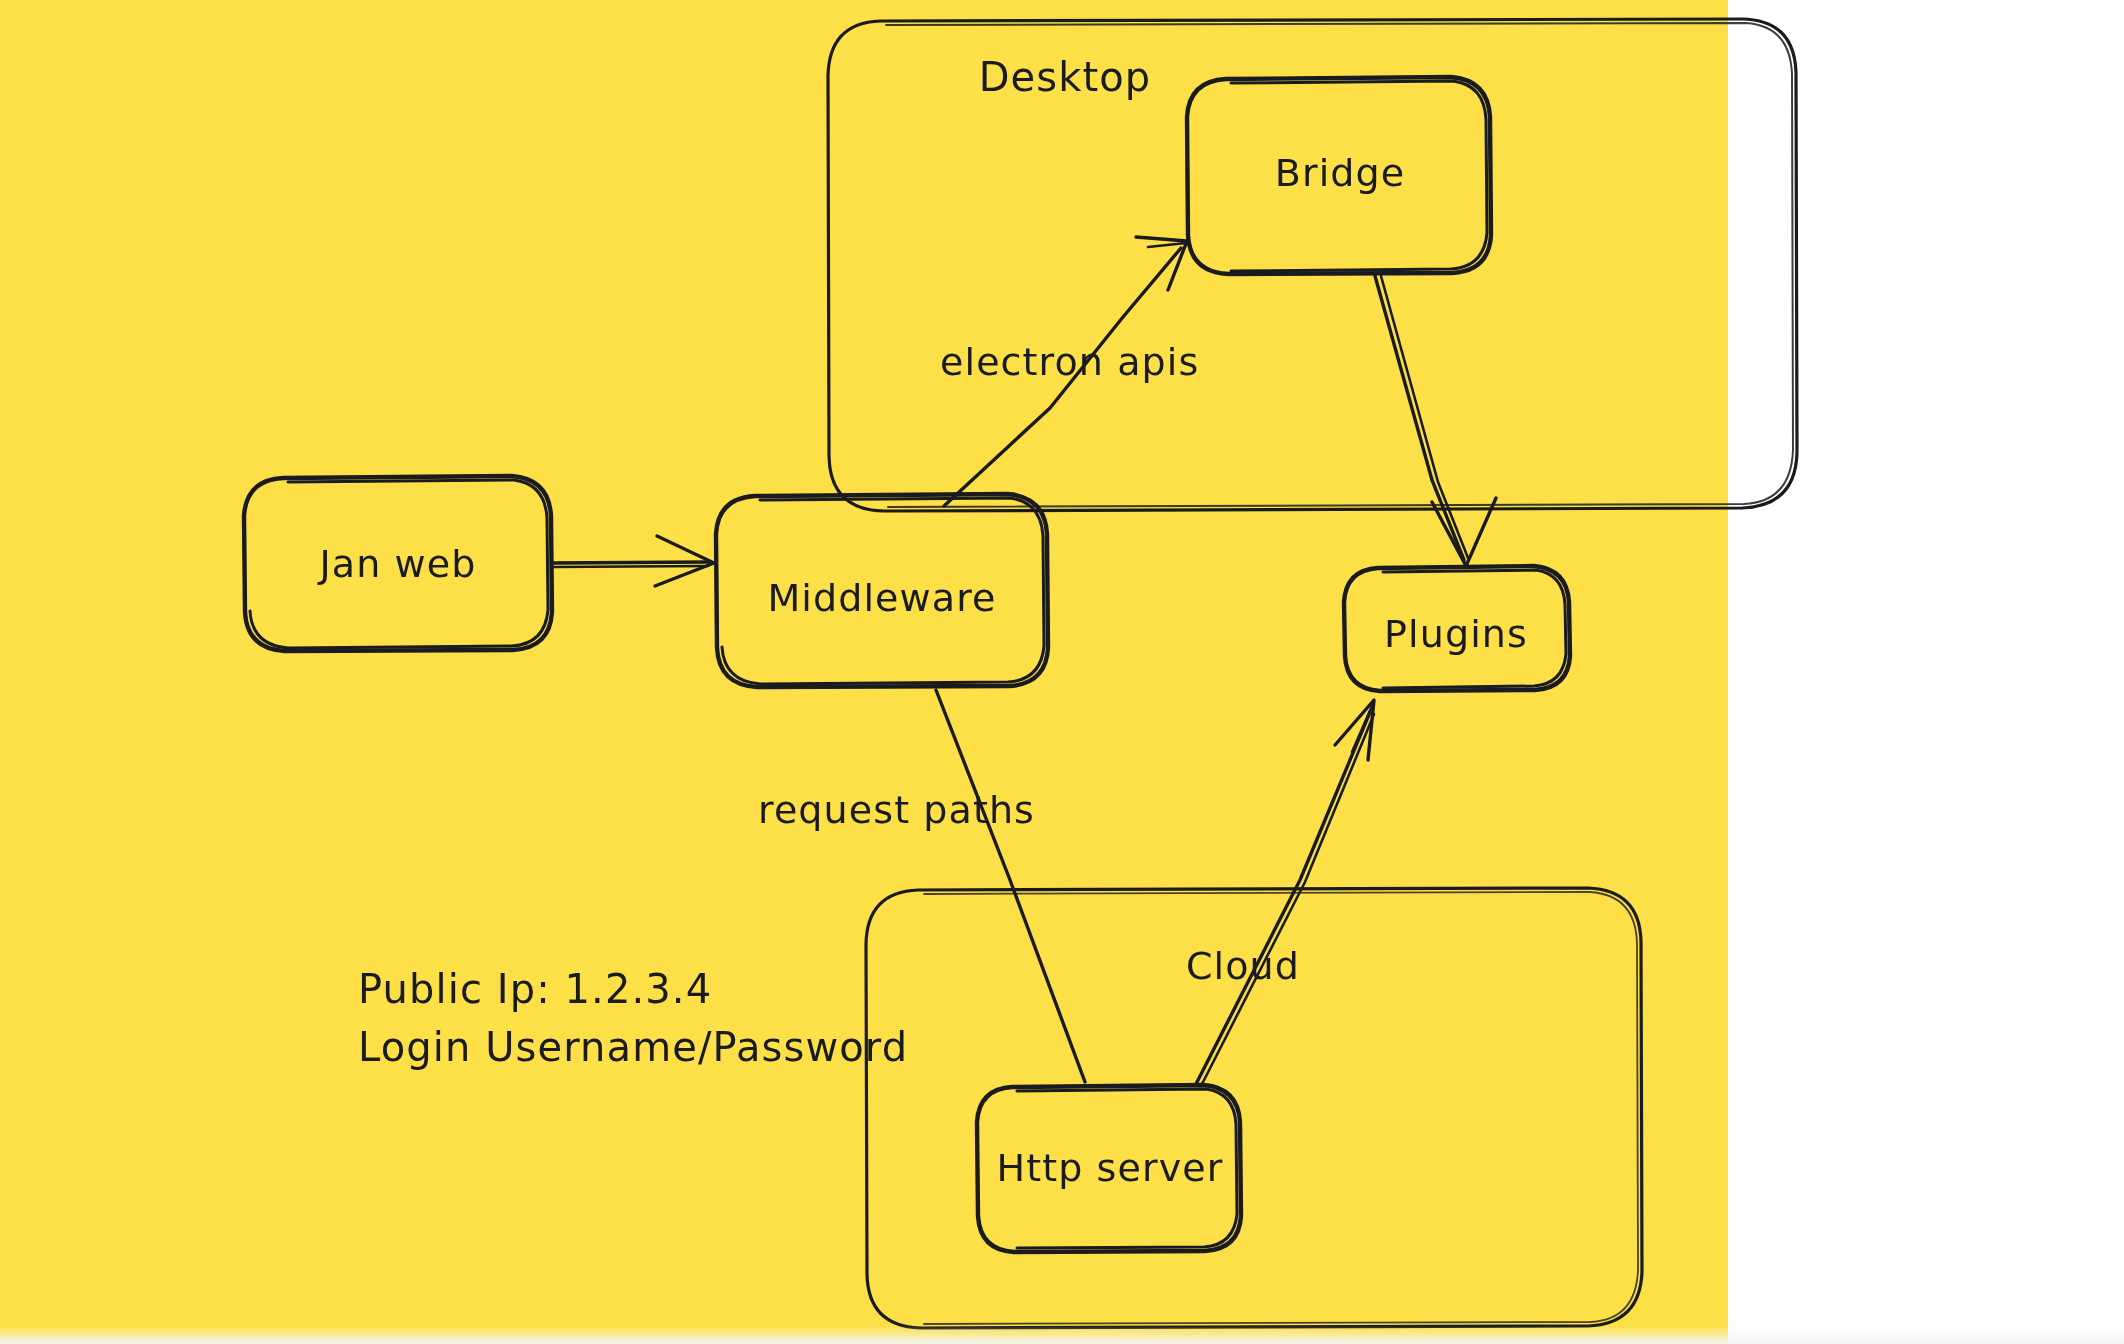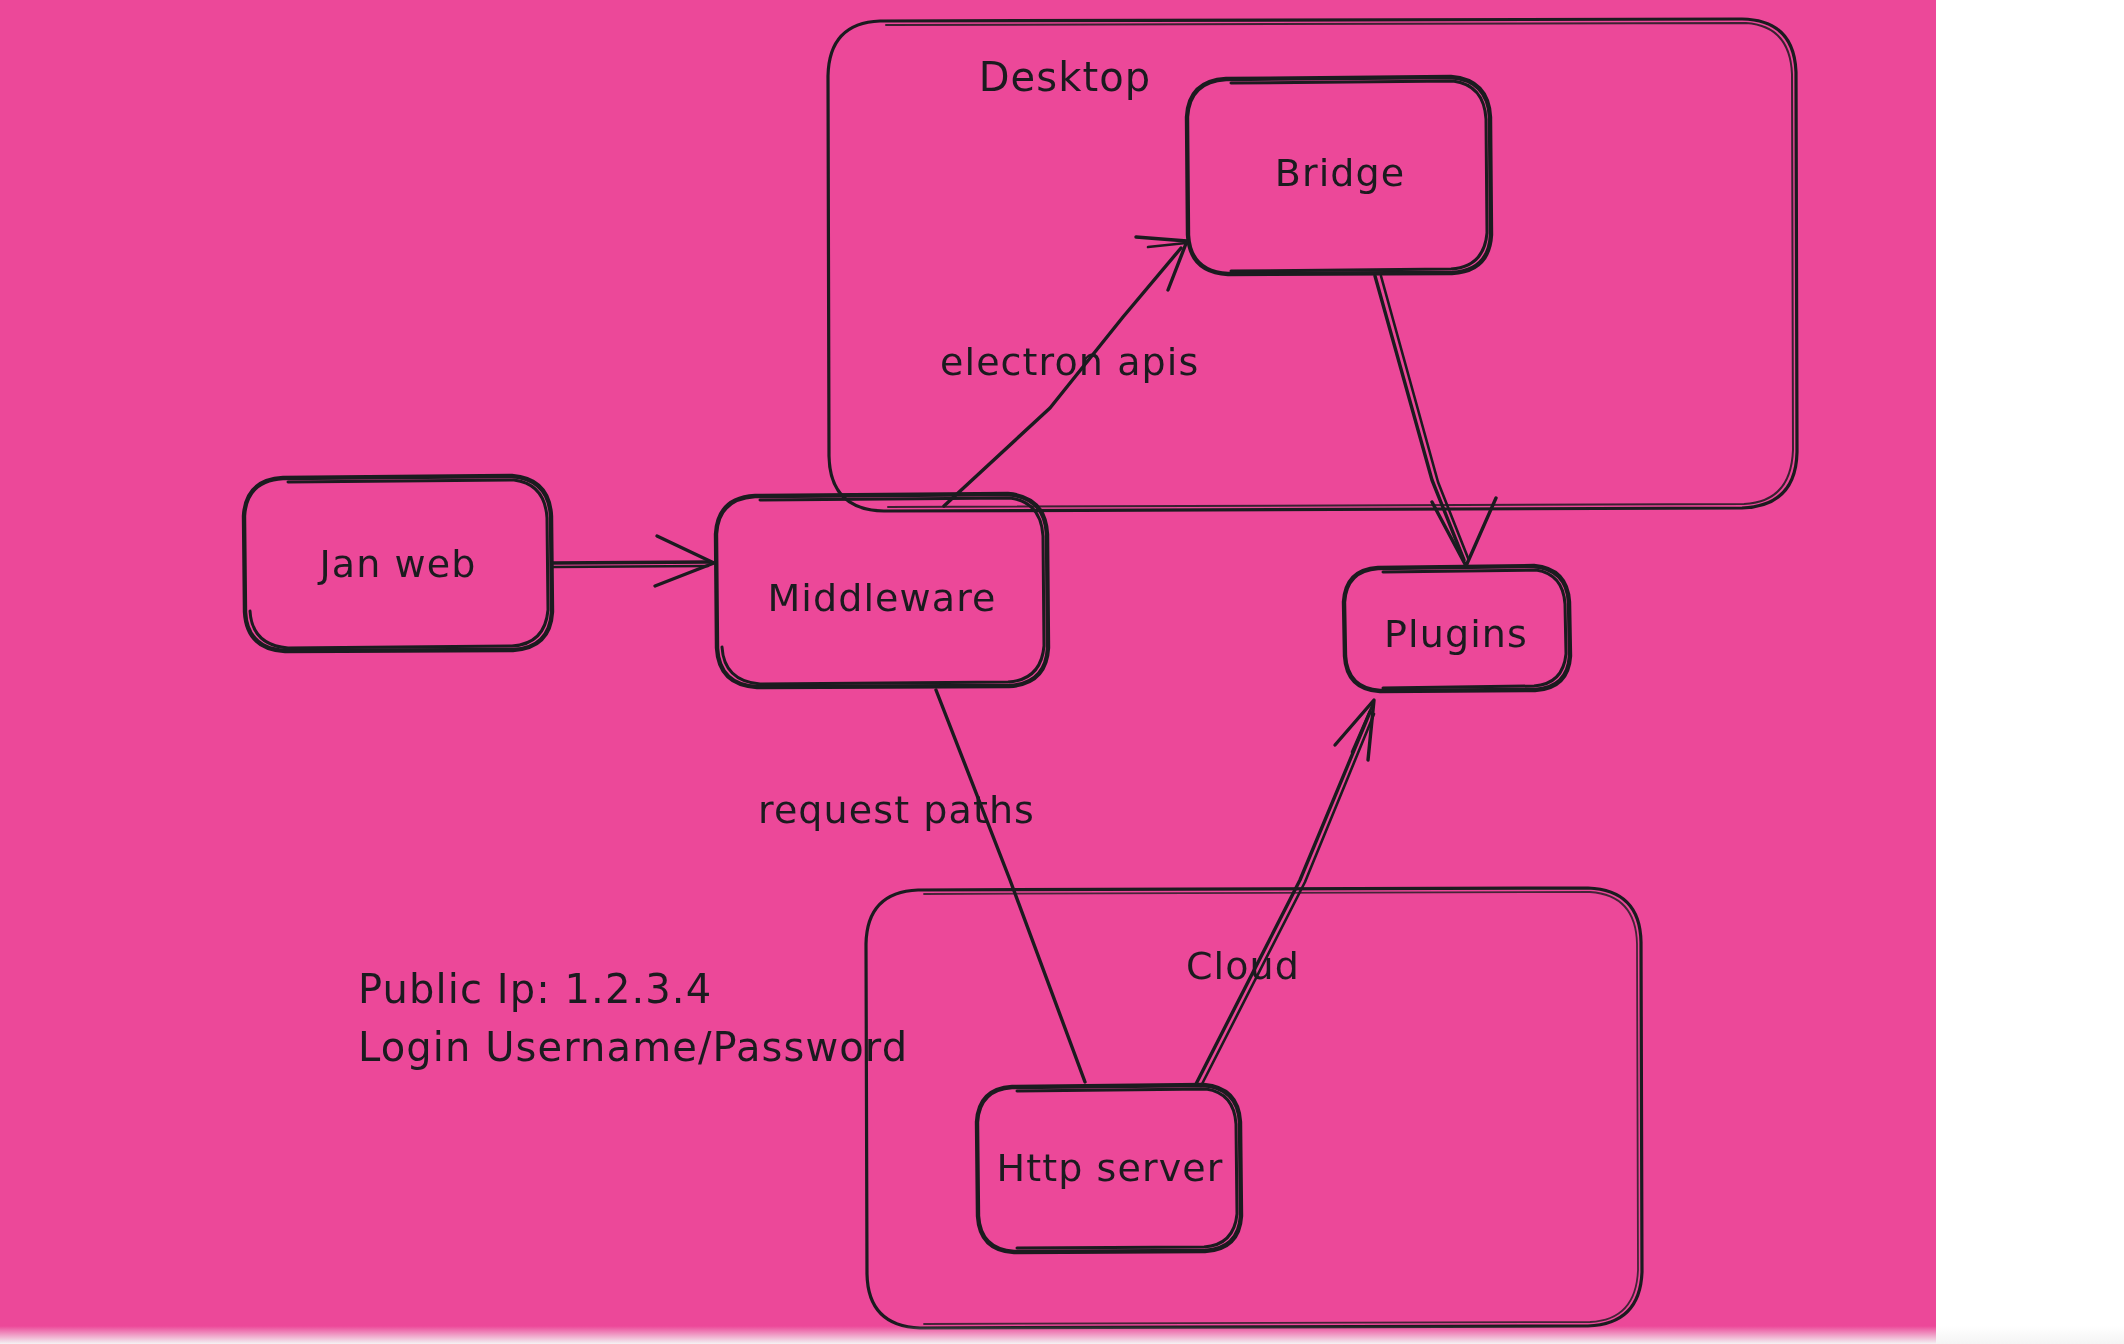--- a/index.html
+++ b/index.html
@@ -9,23 +9,23 @@
     background: #ffffff;
   }
   body {
     width: 2124px;
     height: 1344px;
     overflow: hidden;
     font-family: "DejaVu Sans", sans-serif;
   }
   #canvas-root {
     position: relative;
-    width: 1936px;
+    width: 1728px;
     height: 1344px;
-    background: #ec4899;
+    background: #fde047;
   }
   #diagram-svg {
     position: absolute;
     top: 0;
     left: 0;
     width: 2124px;
     height: 1344px;
     display: block;
   }
   .sketch-stroke {

